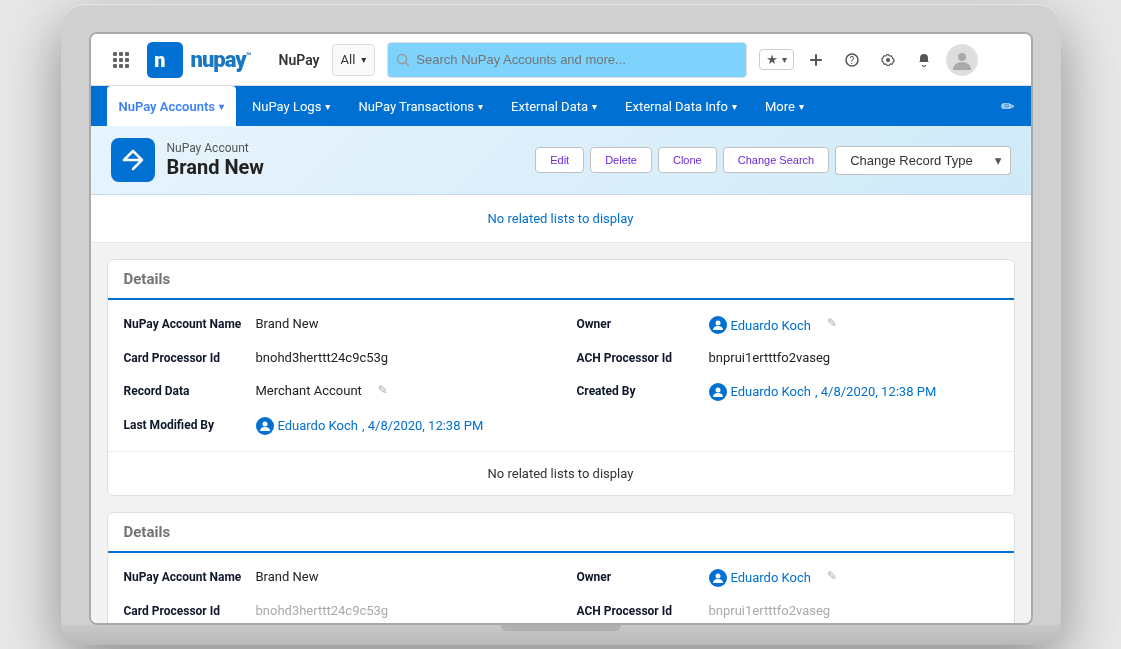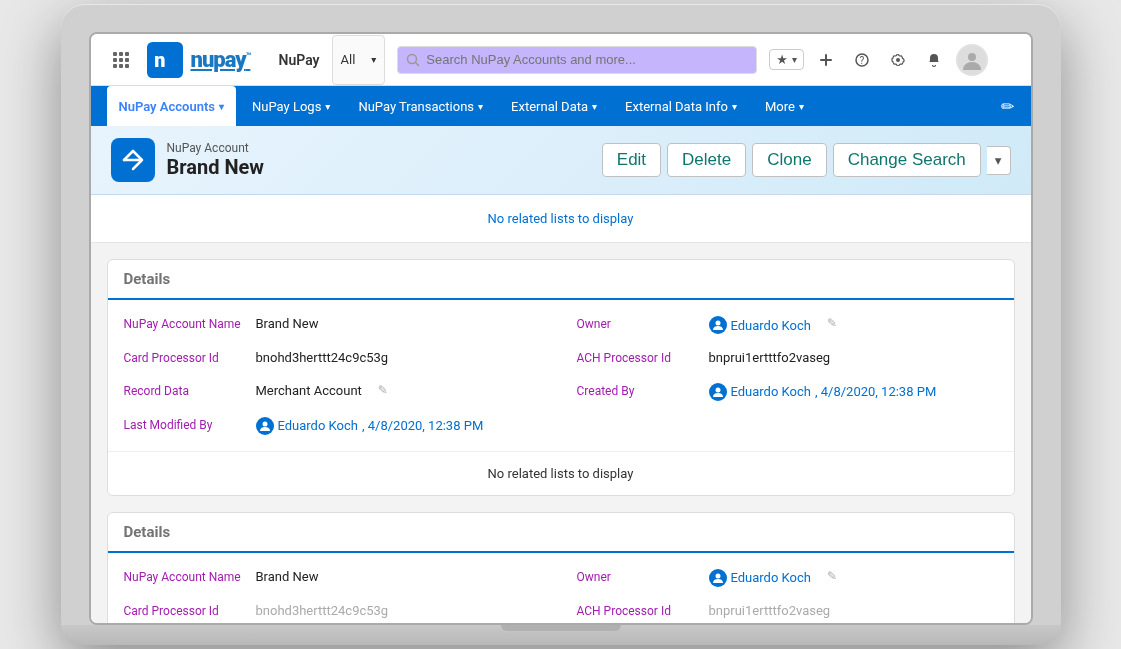--- a/index.html
+++ b/index.html
@@ -66,44 +66,44 @@
       font-size: 14px;
       font-weight: 600;
       color: #333;
     }
     .search-bar {
       flex: 1;
       display: flex;
       align-items: center;
       border: 1px solid #ddd;
       border-radius: 4px;
-      height: 28px;
+      height: 36px;
       padding: 4px 8px;
-      background: #c4b5fd;
+      background: #7dd3fc;
       max-width: 360px;
     }
     .search-bar input {
       border: none;
       background: transparent;
       outline: none;
       font-size: 13px;
       color: #666;
       width: 100%;
     }
     .search-dropdown {
       display: flex;
       align-items: center;
       border: 1px solid #ddd;
       border-radius: 4px;
-      height: 50px;
+      height: 32px;
       padding: 0 8px;
       background: #fafafa;
       font-size: 13px;
       color: #333;
-      gap: 16px;
+      gap: 6px;
       cursor: pointer;
     }
     .nav-icons {
       display: flex;
       align-items: center;
       gap: 8px;
       color: #666;
     }
     .nav-icon {
       width: 28px;
@@ -209,22 +209,22 @@
       margin-left: auto;
       display: flex;
       align-items: center;
       gap: 6px;
     }
     .btn {
       padding: 6px 14px;
       border: 1px solid #c0c0c0;
       border-radius: 4px;
       background: #fff;
-      font-size: 17px;
-      color: #0f766e;
+      font-size: 11px;
+      color: #6d28d9;
       cursor: pointer;
       white-space: nowrap;
     }
     .btn-dropdown {
       padding: 6px 8px;
       border: 1px solid #c0c0c0;
       border-left: none;
       border-radius: 0 4px 4px 0;
       background: #fff;
       cursor: pointer;
@@ -279,24 +279,25 @@
       padding: 8px 0;
     }
     .detail-row {
       display: flex;
       padding: 8px 16px;
       align-items: flex-start;
       gap: 12px;
     }
     .detail-label {
       font-size: 12px;
-      color: #a21caf;
+      color: #0f172a;
       min-width: 120px;
       flex-shrink: 0;
       line-height: 1.4;
+      font-weight: bold;
     }
     .detail-value {
       font-size: 13px;
       color: #222;
       display: flex;
       align-items: center;
       gap: 4px;
     }
     .detail-value.link {
       color: #0070d2;
@@ -349,21 +350,21 @@
             <rect x="7" y="13" width="4" height="4" rx="1"></rect>
             <rect x="13" y="13" width="4" height="4" rx="1"></rect>
         </svg>
       </div>
 
       <div class="logo-area">
         <svg class="logo-icon" viewBox="0 0 40 40">
           <rect width="40" height="40" rx="6" fill="#0070d2"></rect>
           <text x="8" y="28" font-size="22" fill="#fff" font-weight="900">n</text>
         </svg>
-        <span style="font-size:22px;font-weight:900;color:#1a78c2;letter-spacing:-1px;text-decoration:underline;">nupay<span style="font-size:9px;vertical-align:super;">™</span></span>
+        <span style="font-size:22px;font-weight:900;color:#1a78c2;letter-spacing:-1px;">nupay<span style="font-size:9px;vertical-align:super;">™</span></span>
       </div>
 
       <span class="app-name">NuPay</span>
 
       <div class="search-dropdown">
         <span>All</span>
         <span style="font-size:10px;">▾</span>
       </div>
 
       <div class="search-bar">
@@ -451,20 +452,21 @@
       <div class="record-title-area">
         <div class="record-type-label">NuPay Account</div>
         <div class="record-title">Brand New</div>
       </div>
       <div class="record-actions">
         <button class="btn">Edit</button>
         <button class="btn">Delete</button>
         <button class="btn">Clone</button>
         <button class="btn">Change Search</button>
         <div style="display:flex;align-items:center;">
+          <button class="btn-change-record">Change Record Type</button>
           <button class="btn-dropdown">▾</button>
         </div>
       </div>
     </div>
 
     <div class="no-related">
       <span>No related lists to display</span>
     </div>
 
     <div class="main-content" style="max-height:380px;overflow:hidden;">

